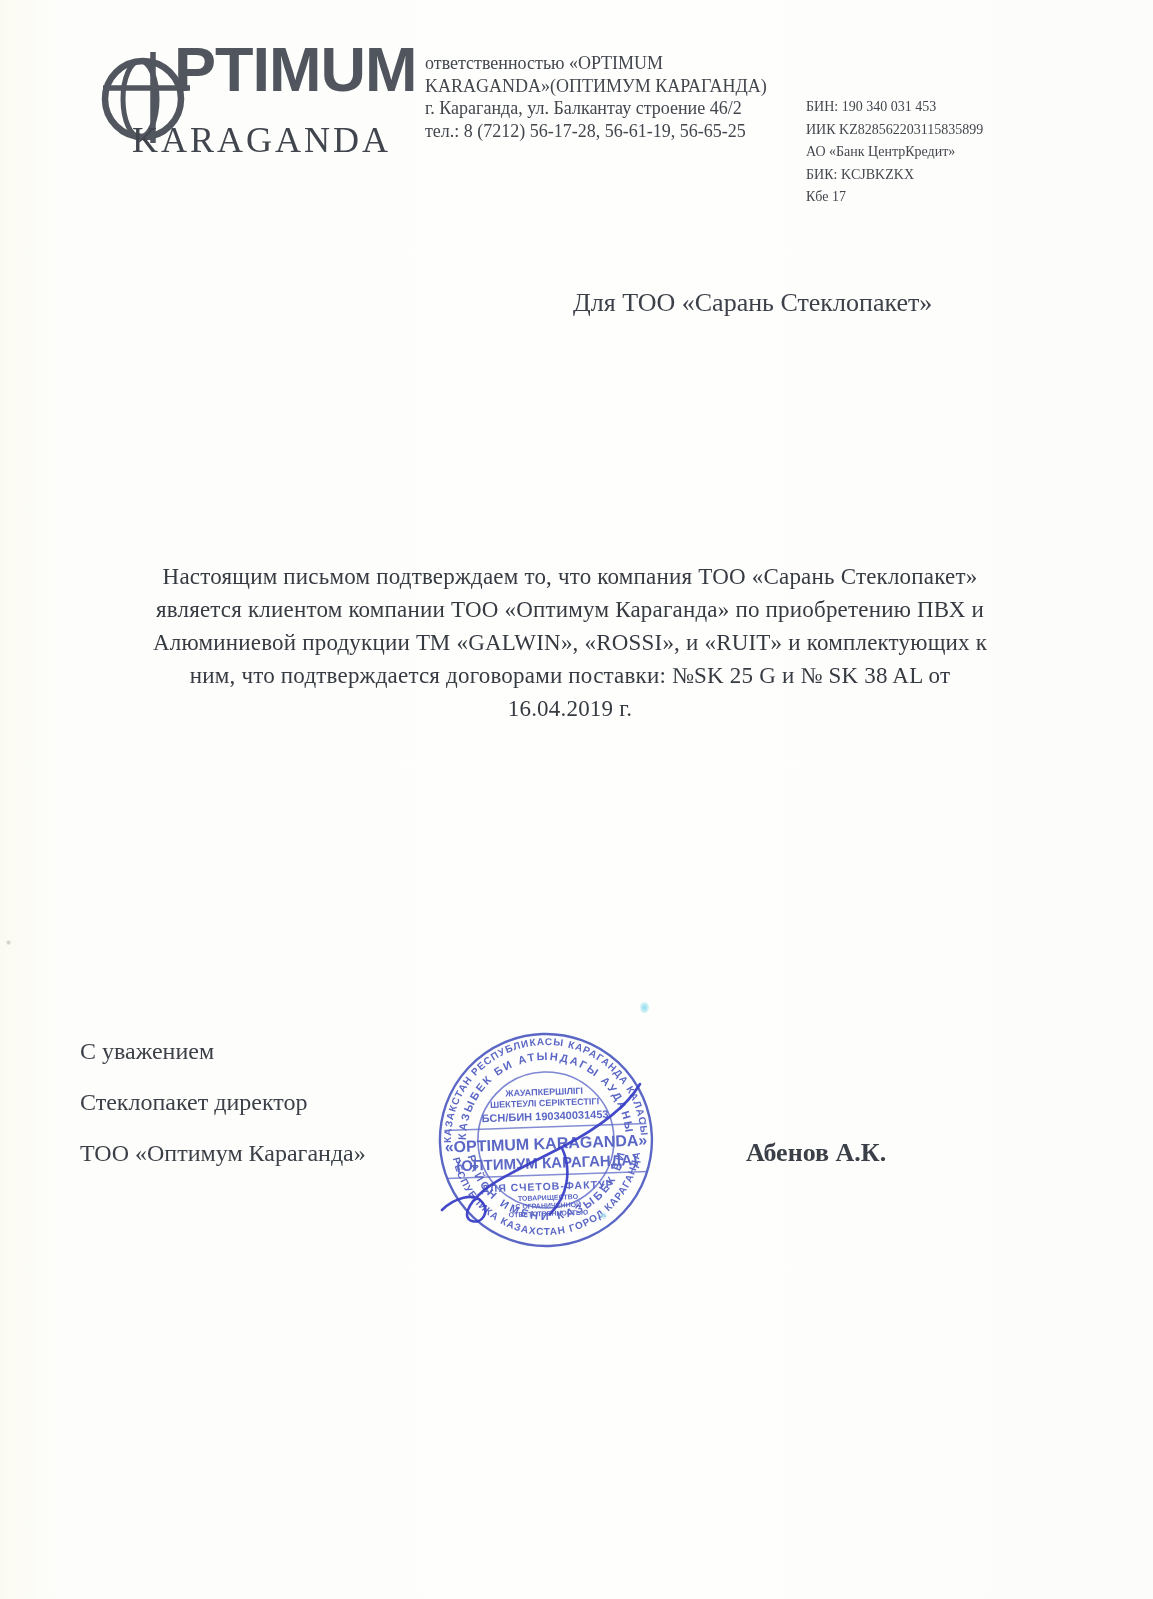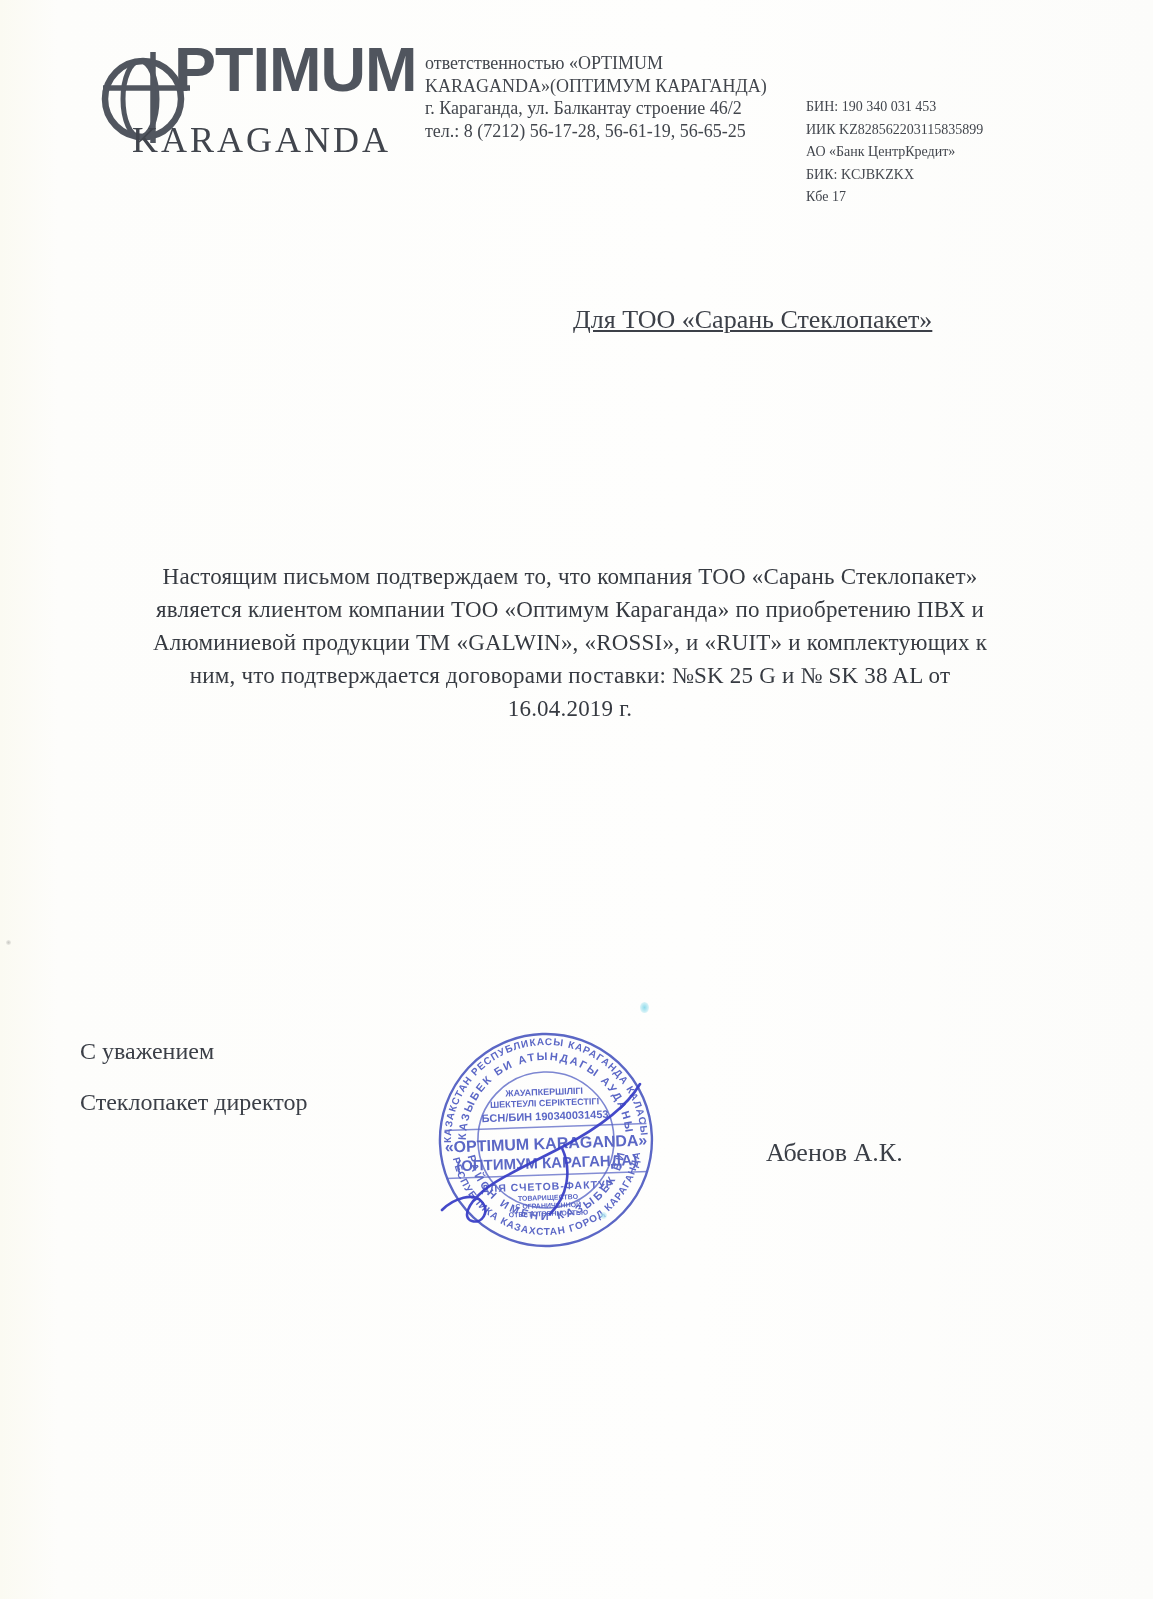--- a/index.html
+++ b/index.html
@@ -26,38 +26,38 @@
   .company-block{
     position:absolute;left:425px;top:52px;width:372px;
     font-size:18px;line-height:22.5px;color:#42464d;
   }
   .bank-block{
     position:absolute;left:806px;top:52px;width:340px;
     font-size:14px;line-height:22.5px;color:#42464d;margin-top:44px;
   }
   
   .recipient{
-    position:absolute;left:573px;top:305px;
-    font-size:26px;color:#3c4048;white-space:nowrap;text-decoration:underline;
+    position:absolute;left:573px;top:288px;
+    font-size:26px;color:#3c4048;white-space:nowrap;
   }
   
   .letter-body{
     position:absolute;left:95px;top:560px;width:950px;
     font-size:23px;line-height:33px;color:#363a41;letter-spacing:0.2px;
   }
   .letter-body div{white-space:nowrap;text-align:center;}
   
   .closing{
     position:absolute;left:80px;top:1038px;
     font-size:24px;color:#3b3f47;
     display:flex;flex-direction:column;gap:24px;
   }
   .signer{
-    position:absolute;left:766px;top:1138px;
-    font-size:26px;color:#3b3f47;white-space:nowrap;
+    position:absolute;left:746px;top:1138px;
+    font-size:26px;color:#3b3f47;white-space:nowrap;font-weight:bold;
   }
   
   .stamp-wrap{position:absolute;left:433px;top:1024px;transform:rotate(-2deg);opacity:0.9;}
   .stamp-text{font-family:"Liberation Sans", sans-serif;font-weight:bold;}
   .sig-wrap{position:absolute;left:402px;top:1056px;}
   
   .speck{position:absolute;border-radius:50%;}
   .speck-cyan1{left:640px;top:1002px;width:9px;height:11px;background:radial-gradient(#8fdcec, rgba(160,225,238,0));}
   .speck-cyan2{left:600px;top:1212px;width:7px;height:7px;background:radial-gradient(#aee4f0, rgba(180,230,240,0));}
   .speck-gray{left:6px;top:940px;width:5px;height:5px;background:radial-gradient(#c9c9c4, rgba(200,200,196,0));}
@@ -101,20 +101,21 @@
     <div>Настоящим письмом подтверждаем то, что компания ТОО «Сарань Стеклопакет»</div>
     <div>является клиентом компании ТОО «Оптимум Караганда» по приобретению ПВХ и</div>
     <div>Алюминиевой продукции ТМ «GALWIN», «ROSSI», и «RUIT» и комплектующих к</div>
     <div>ним, что подтверждается договорами поставки: №SK 25 G и № SK 38 AL от</div>
     <div>16.04.2019 г.</div>
   </div>
 
   <div class="closing">
     <div>С уважением</div>
     <div>Стеклопакет директор</div>
+    <div>ТОО «Оптимум Караганда»</div>
   </div>
 
   <div class="stamp-wrap">
     <svg width="226" height="232" viewBox="0 0 226 232">
       <defs>
         <path id="arcTO" d="M 18,116 A 95,95 0 0 1 208,116"></path>
         <path id="arcTI" d="M 33,116 A 80,80 0 0 1 193,116"></path>
         <path id="arcBO" d="M 18,116 A 95,95 0 0 0 208,116"></path>
         <path id="arcBI" d="M 33,116 A 80,80 0 0 0 193,116"></path>
       </defs>

